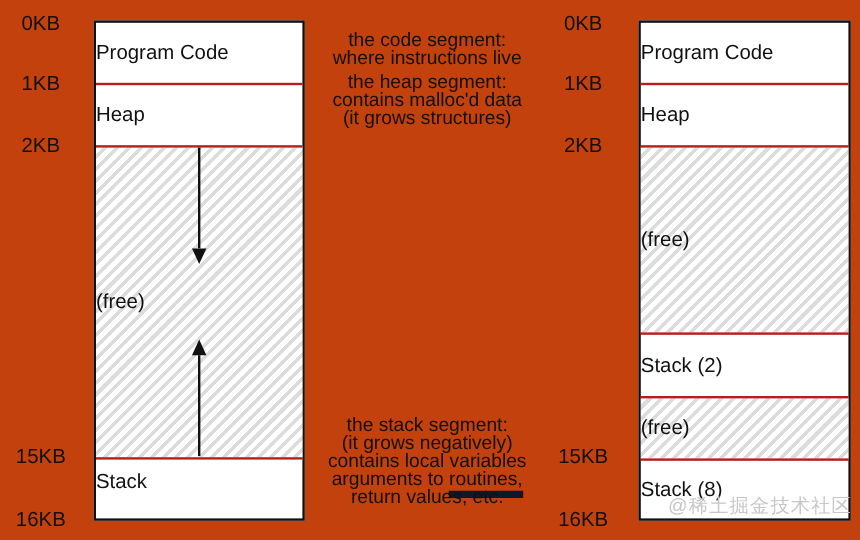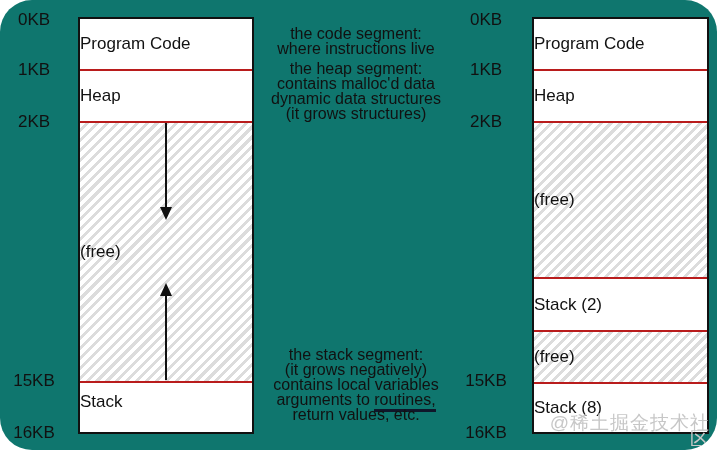--- a/index.html
+++ b/index.html
@@ -1,18 +1,18 @@
 <!DOCTYPE html>
 <html><head>
 <meta charset="utf-8">
 <style>
   html,body{margin:0;padding:0;background:#fff;}
   .canvas{
-    position:relative;width:717px;height:450px;background:#0f766e;
-    font-family:"Liberation Sans",sans-serif;color:#111;overflow:hidden;border-radius:32px;
+    position:relative;width:717px;height:450px;background:#c2410c;
+    font-family:"Liberation Sans",sans-serif;color:#111;overflow:hidden;
   }
   .addr{
     position:absolute;width:52px;text-align:center;
     font-size:17px;line-height:18px;white-space:nowrap;
   }
   .col-left{left:8px}
   .col-right{left:460px}
   .membox{
     position:absolute;top:17px;height:417px;border:2px solid #111;
     box-sizing:border-box;background:#fff;
@@ -35,24 +35,24 @@
   }
   .shaft{width:2px;background:#111}
   .head-down{width:0;height:0;border-left:6px solid transparent;
     border-right:6px solid transparent;border-top:13px solid #111}
   .head-up{width:0;height:0;border-left:6px solid transparent;
     border-right:6px solid transparent;border-bottom:13px solid #111}
   .note{
     position:absolute;left:250px;width:212px;text-align:center;
     font-size:16px;line-height:15px;
   }
-  .u-red{border-bottom:3px solid #0f172a;padding-bottom:1px}
+  .u-red{border-bottom:6px solid #0f172a;padding-bottom:1px}
   .watermark{
     position:absolute;left:548px;top:415px;width:162px;text-align:right;
-    font-size:19px;line-height:16px;color:#c7c7c7;letter-spacing:1px;
+    font-size:16px;line-height:16px;color:#c7c7c7;letter-spacing:1px;
   }
 </style>
 </head>
 <body>
 
 <div class="canvas">
 
   <div class="addr col-left" style="top:11px">0KB</div>
   <div class="addr col-left" style="top:61px">1KB</div>
   <div class="addr col-left" style="top:113px">2KB</div>
@@ -83,21 +83,20 @@
   </div>
 
   <div class="note" style="top:26px">
     <div>the code segment:</div>
     <div>where instructions live</div>
   </div>
 
   <div class="note" style="top:61px">
     <div>the heap segment:</div>
     <div>contains malloc'd data</div>
-    <div>dynamic data structures</div>
     <div>(it grows structures)</div>
   </div>
 
   <div class="note" style="top:347px">
     <div>the stack segment:</div>
     <div>(it grows negatively)</div>
     <div>contains local variables</div>
     <div><span>arguments to </span><span class="u-red">routines,</span></div>
     <div>return values, etc.</div>
   </div>

